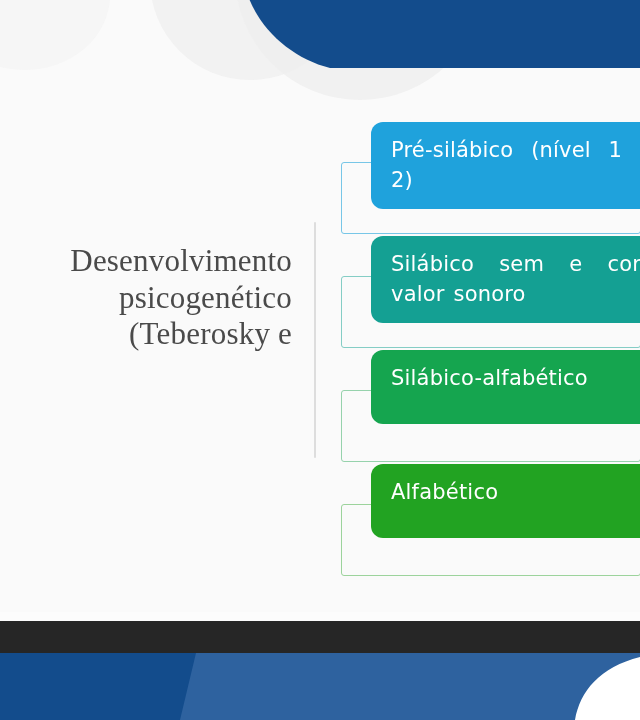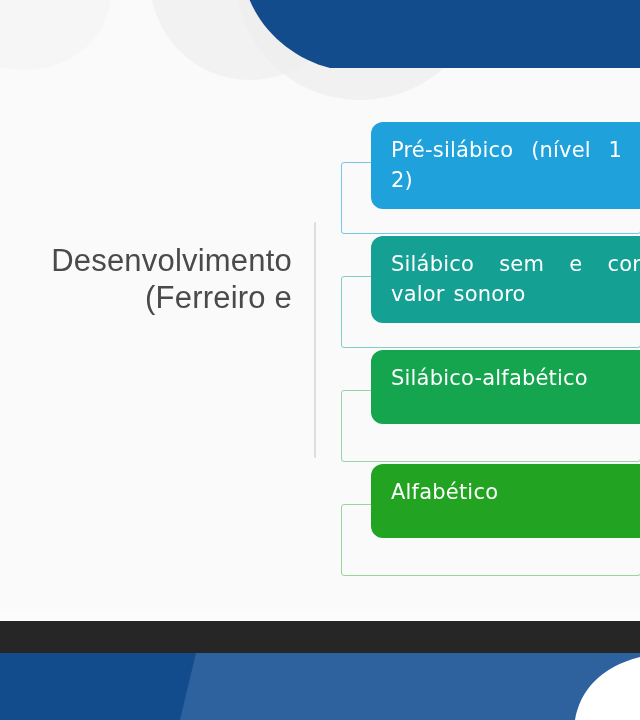--- a/index.html
+++ b/index.html
@@ -51,21 +51,21 @@
     height: 90px;
   }
 
   
   .title-block {
     position: absolute;
     left: 0px;
     top: 243px;
     width: 292px;
     text-align: right;
-    font-family: Liberation Sans, sans-serif;
+    font-family: Liberation Serif, serif;
     font-size: 31px;
     line-height: 1.18;
     color: #4a4a4a;
     letter-spacing: .2px;
   }
   .title-block .ln { display: block; white-space: nowrap; }
 
   
   .divider {
     position: absolute;
@@ -152,21 +152,22 @@
     <div class="ghost-blob ghost-c"></div>
     <div class="ghost-blob ghost-a"></div>
     <div class="ghost-blob ghost-b"></div>
 
     <svg class="header-shape" viewBox="0 0 640 90" preserveAspectRatio="none">
       <path id="hdr-path" d="M245,-10 C255,30 290,62 330,72 L640,72 L640,-10 Z" fill="#134C8C"></path>
     </svg>
 
     <div class="title-block">
       <span class="ln">Desenvolvimento</span>
-      <span class="ln">(Ferreiro e</span>
+      <span class="ln">psicogenético</span>
+      <span class="ln">(Teberosky e</span>
     </div>
 
     <div class="divider" style="background: rgb(221, 221, 221);"></div>
 
     <div class="node" id="node-0" style="top:122px;">
       <div class="node-outline" style="color: rgb(75, 180, 224);"></div>
       <div class="node-chip" style="background: rgb(31, 162, 220);">Pré-silábico (nível 1 e 2)</div>
     </div>
 
     <div class="node" id="node-1" style="top:236px;">

